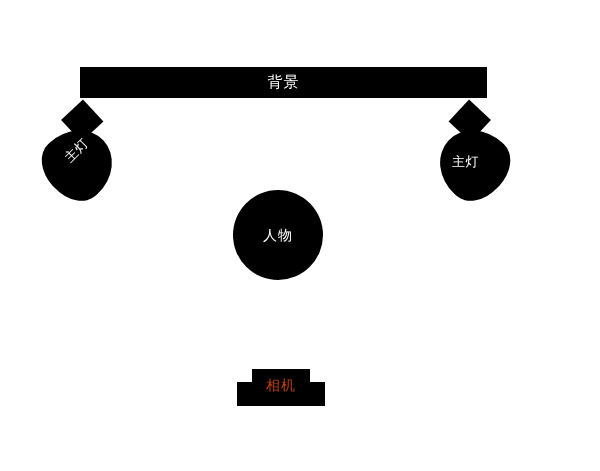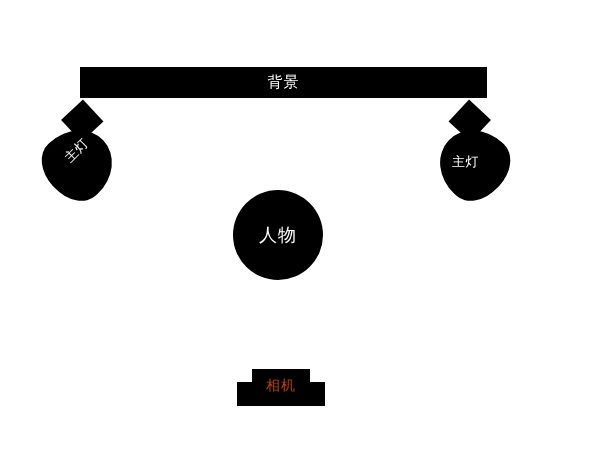--- a/index.html
+++ b/index.html
@@ -114,21 +114,21 @@
     width: 90px;
     height: 90px;
     border-radius: 50%;
     background: #000000;
     display: flex;
     align-items: center;
     justify-content: center;
   }
   .subject-label {
     color: #ffffff;
-    font-size: 18px;
+    font-size: 14px;
     line-height: 1;
     letter-spacing: 1px;
   }
 
   
   .camera {
     position: absolute;
     left: 237px;
     top: 369px;
     width: 88px;

